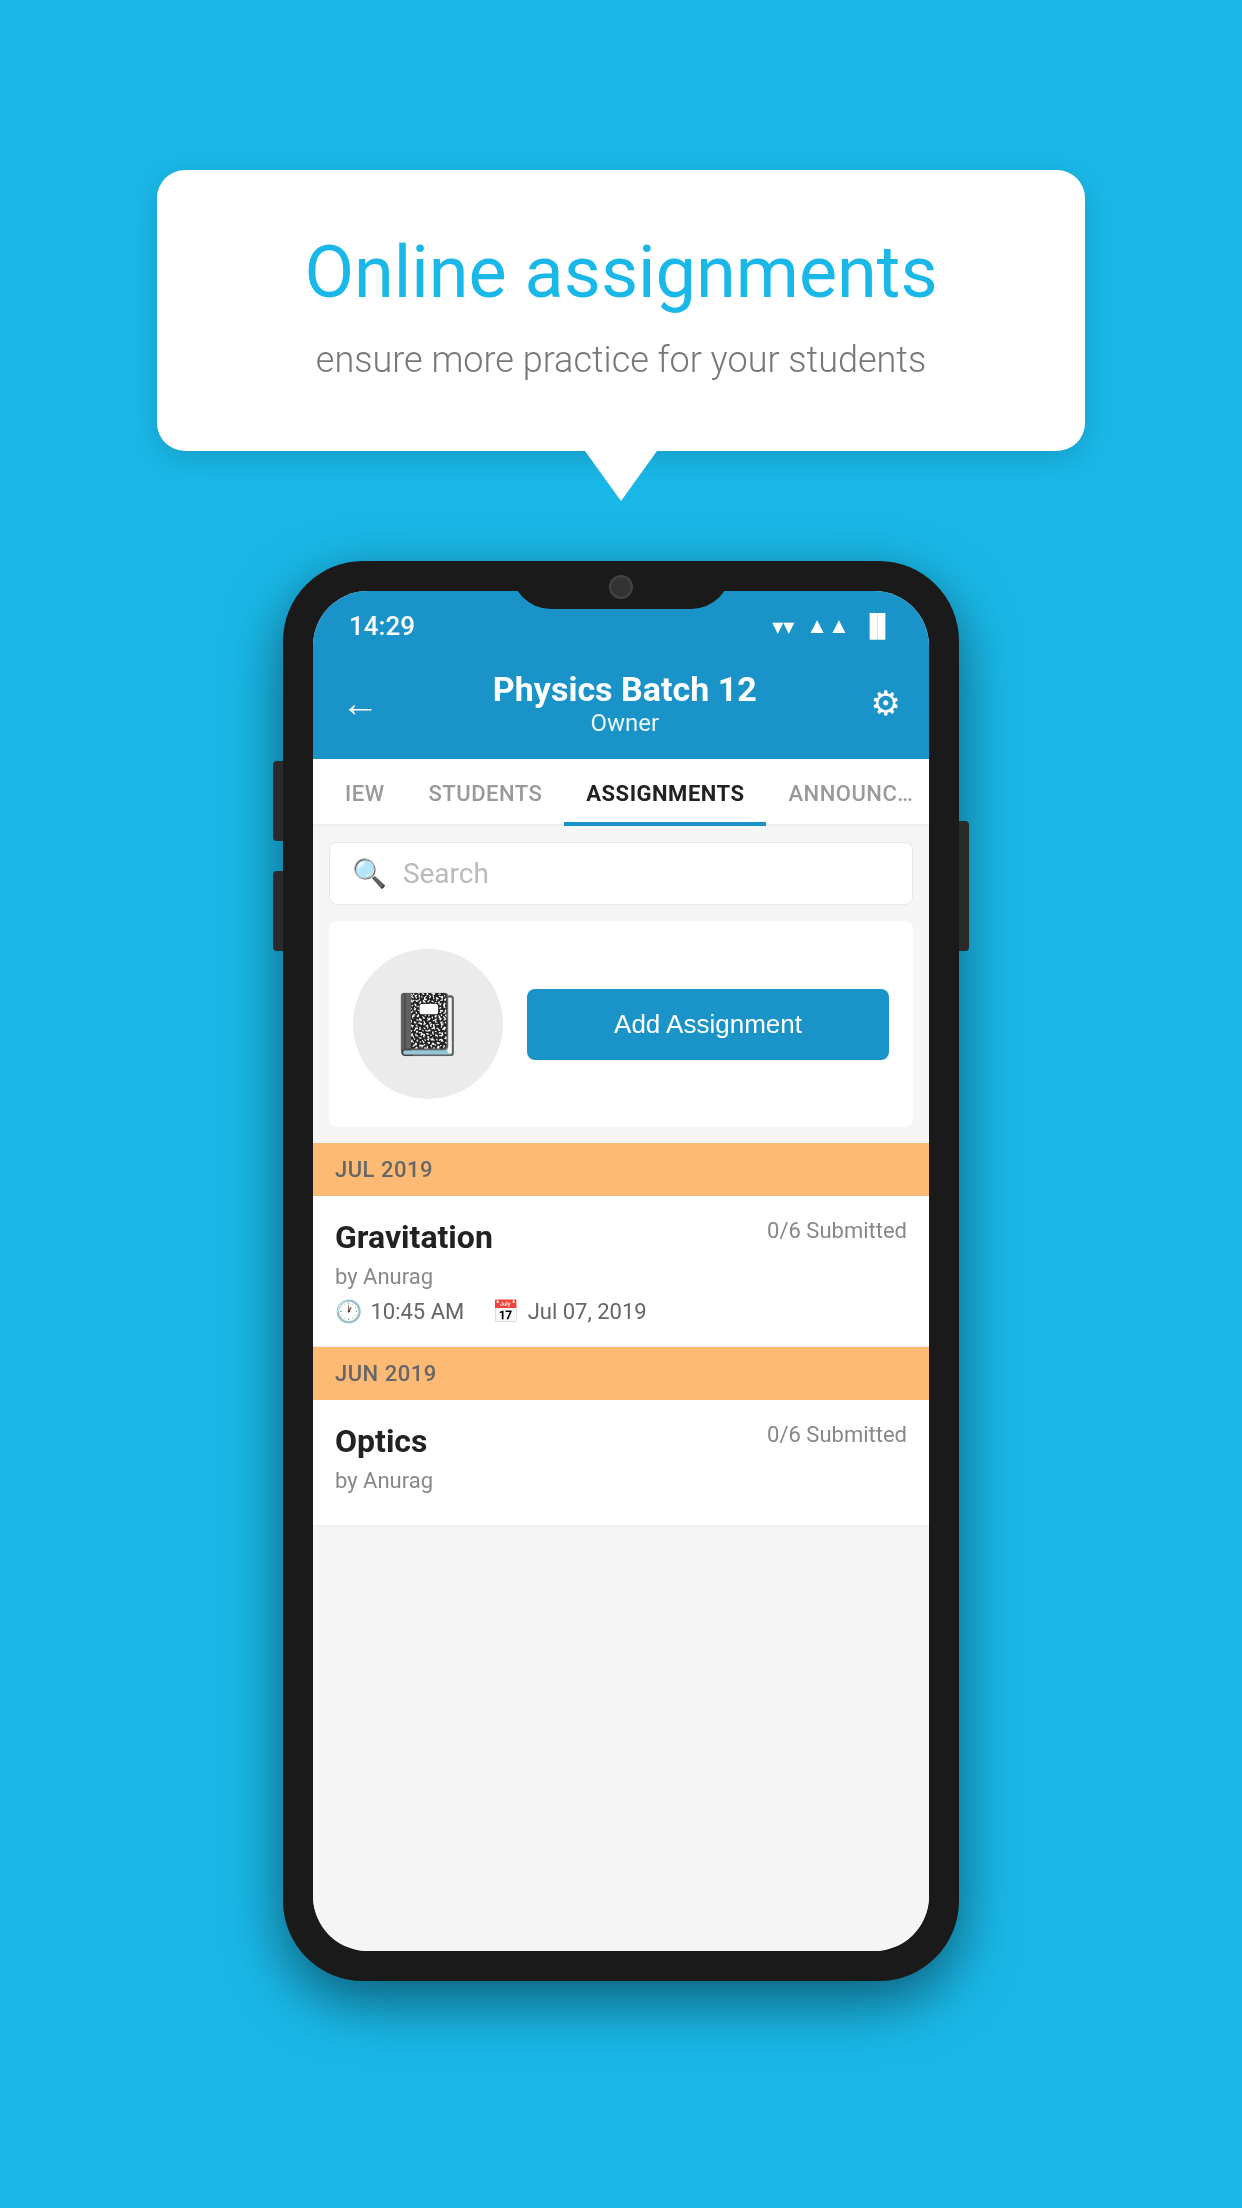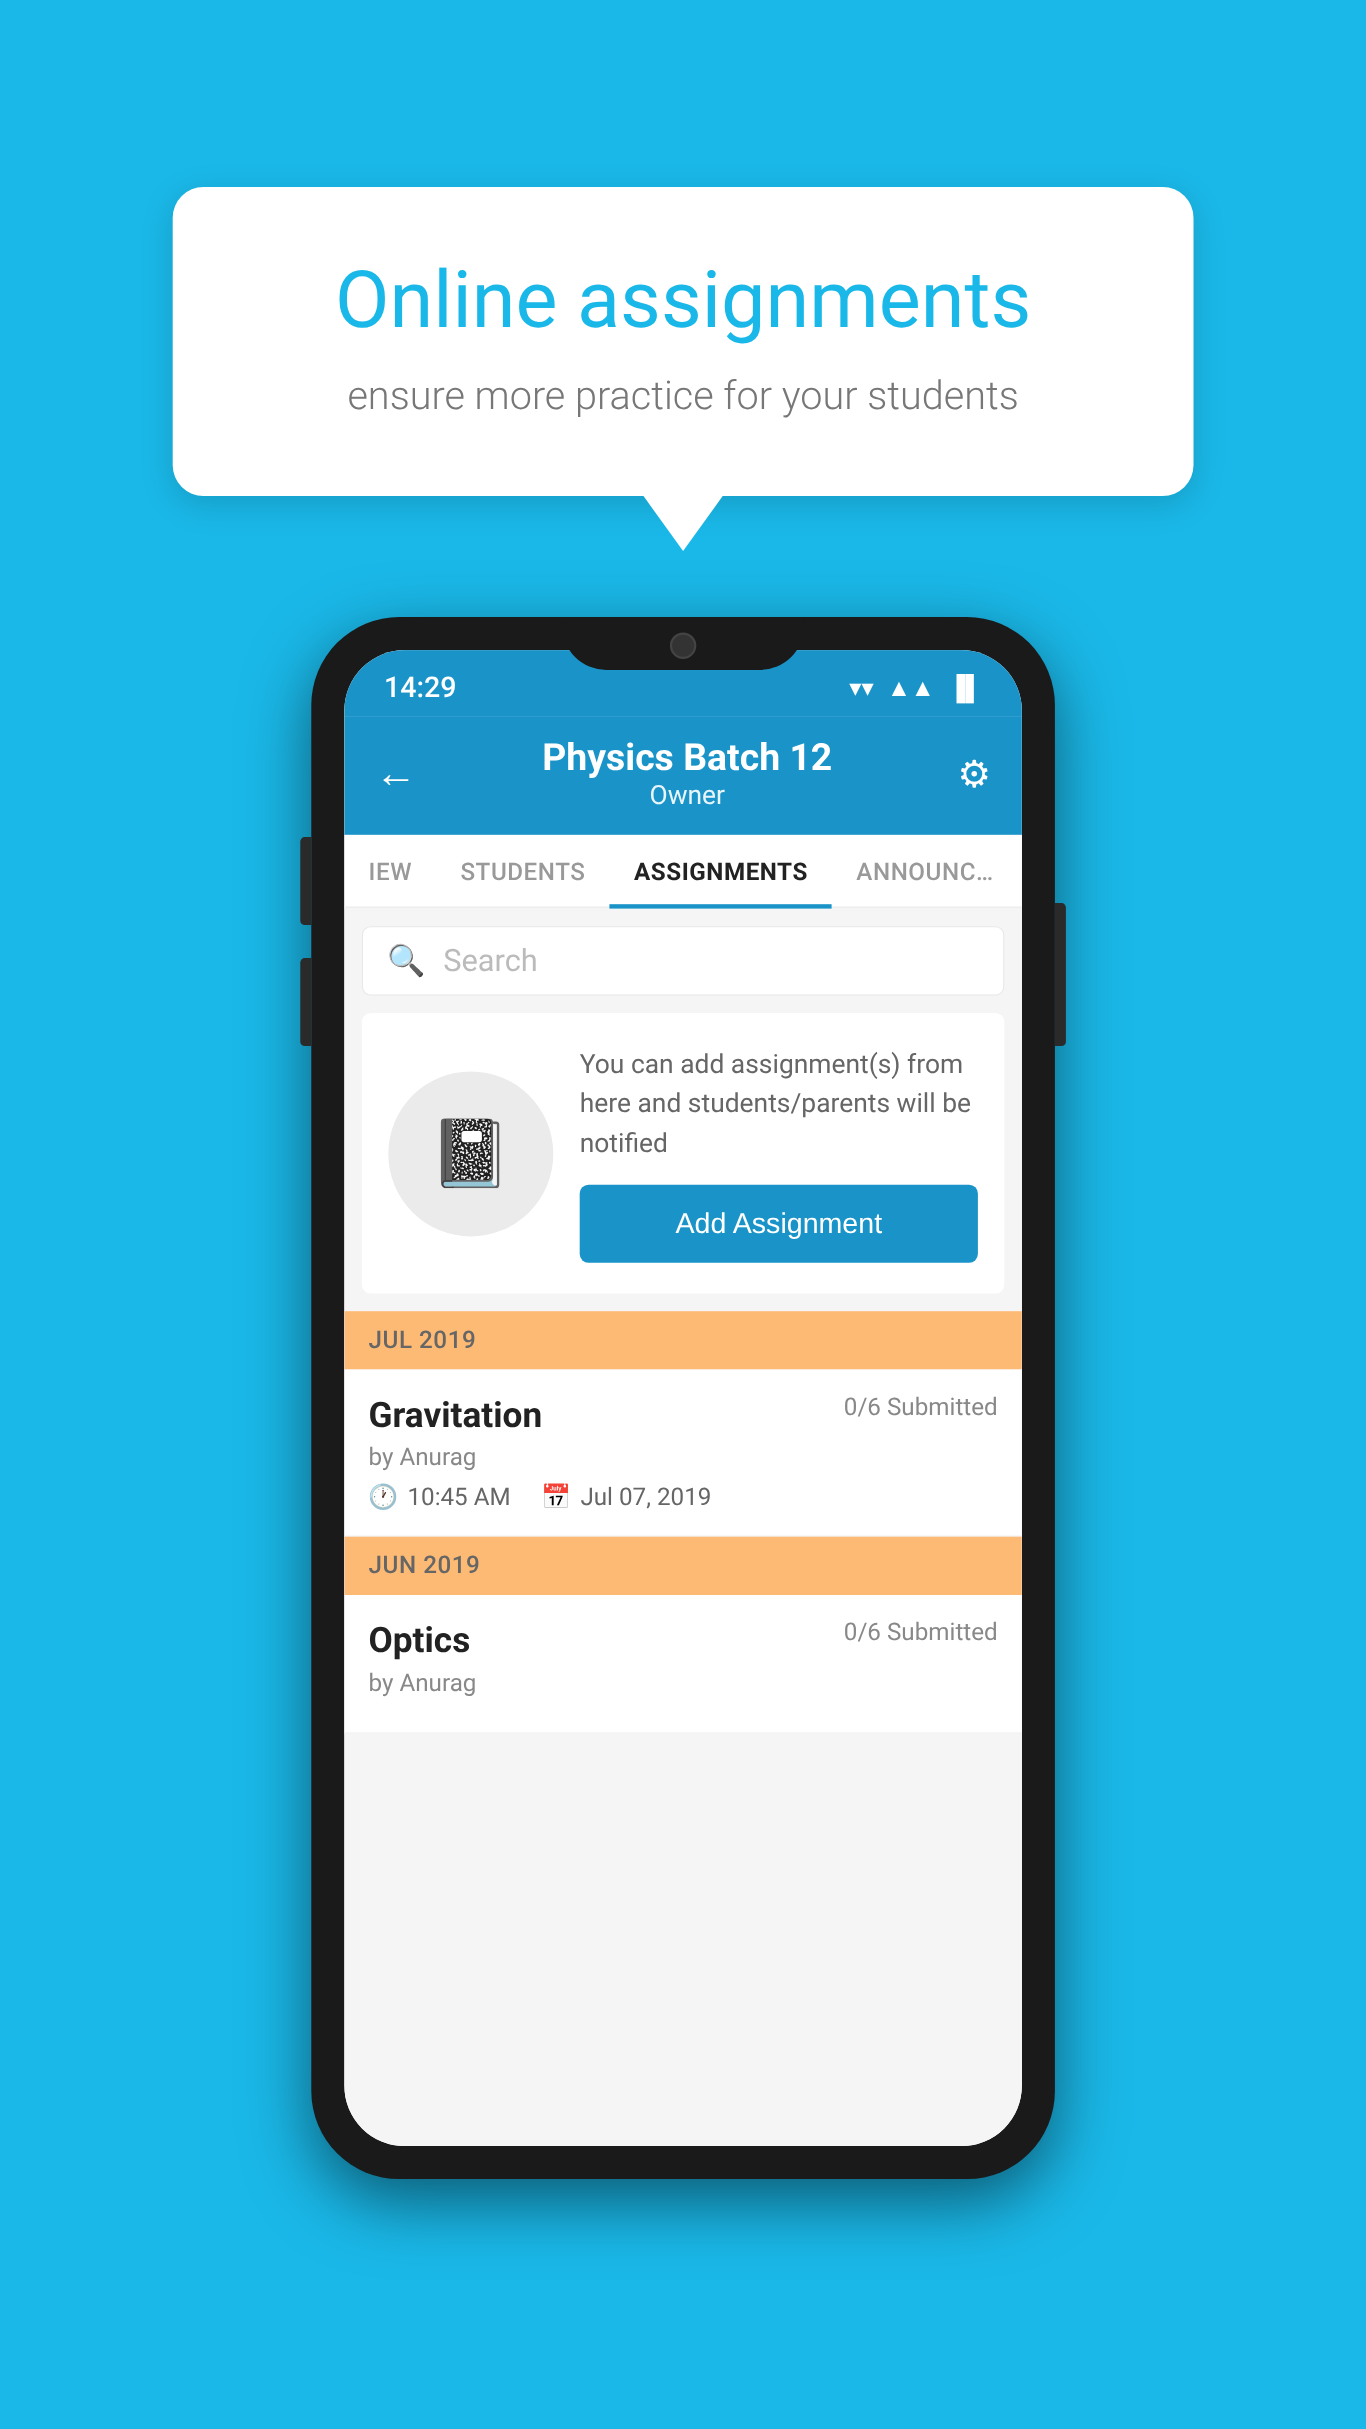--- a/index.html
+++ b/index.html
@@ -206,21 +206,21 @@
       color: white;
       font-size: 34px;
       cursor: pointer;
     }
 
     
     .tab-bar {
       background: white;
       display: flex;
       border-bottom: 2px solid #eee;
-      padding: 0 0;
+      padding: 0 10px;
     }
 
     .tab-item {
       padding: 22px 22px 18px;
       font-size: 22px;
       font-weight: 500;
       color: #999;
       letter-spacing: 0.5px;
       cursor: pointer;
       position: relative;
@@ -432,21 +432,20 @@
       <div class="search-bar">
         <span class="search-icon-el">🔍</span>
         <span class="search-placeholder">Search</span>
       </div>
 
       <div class="promo-section">
         <div class="promo-icon-circle">
           <span class="notebook-icon">📓</span>
         </div>
         <div class="promo-right">
-          <p class="promo-text">You can add assignment(s) from here and students/parents will be notified</p>
           <button class="add-assignment-btn">Add Assignment</button>
         </div>
       </div>
 
       <div class="section-header">JUL 2019</div>
       <div class="assignment-item">
         <div class="assignment-row1">
           <span class="assignment-name">Gravitation</span>
           <span class="assignment-submitted">0/6 Submitted</span>
         </div>

